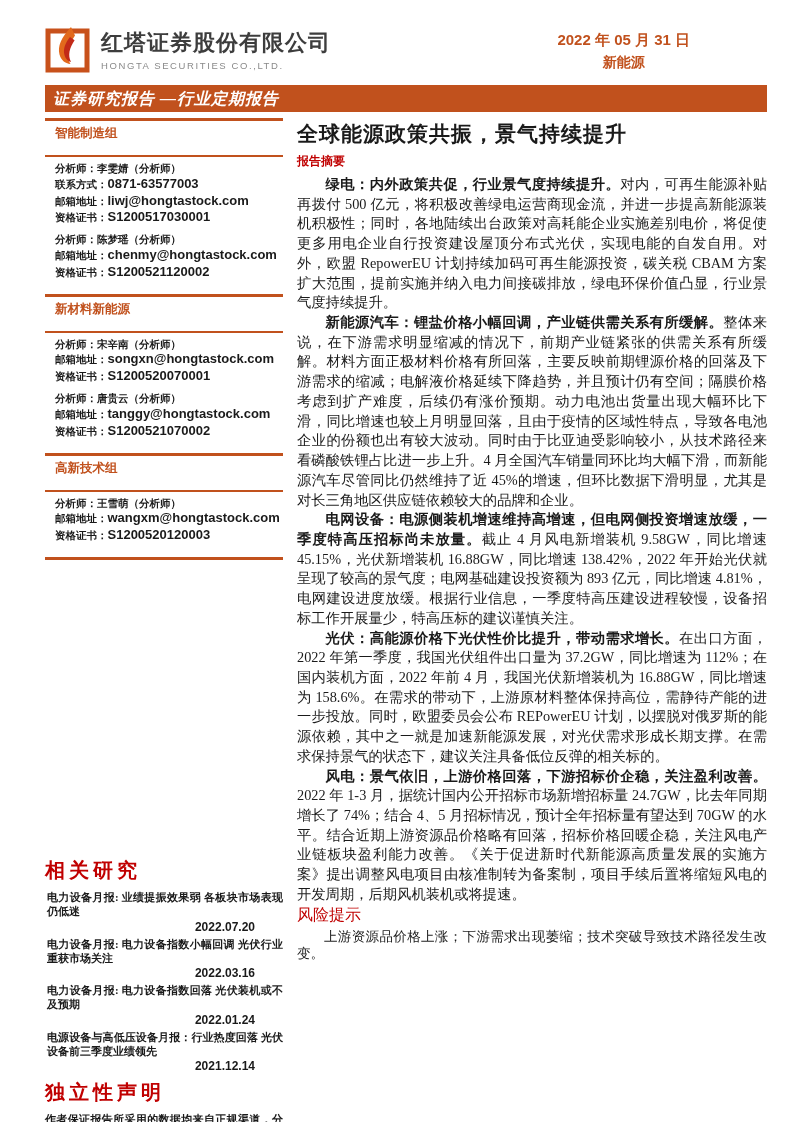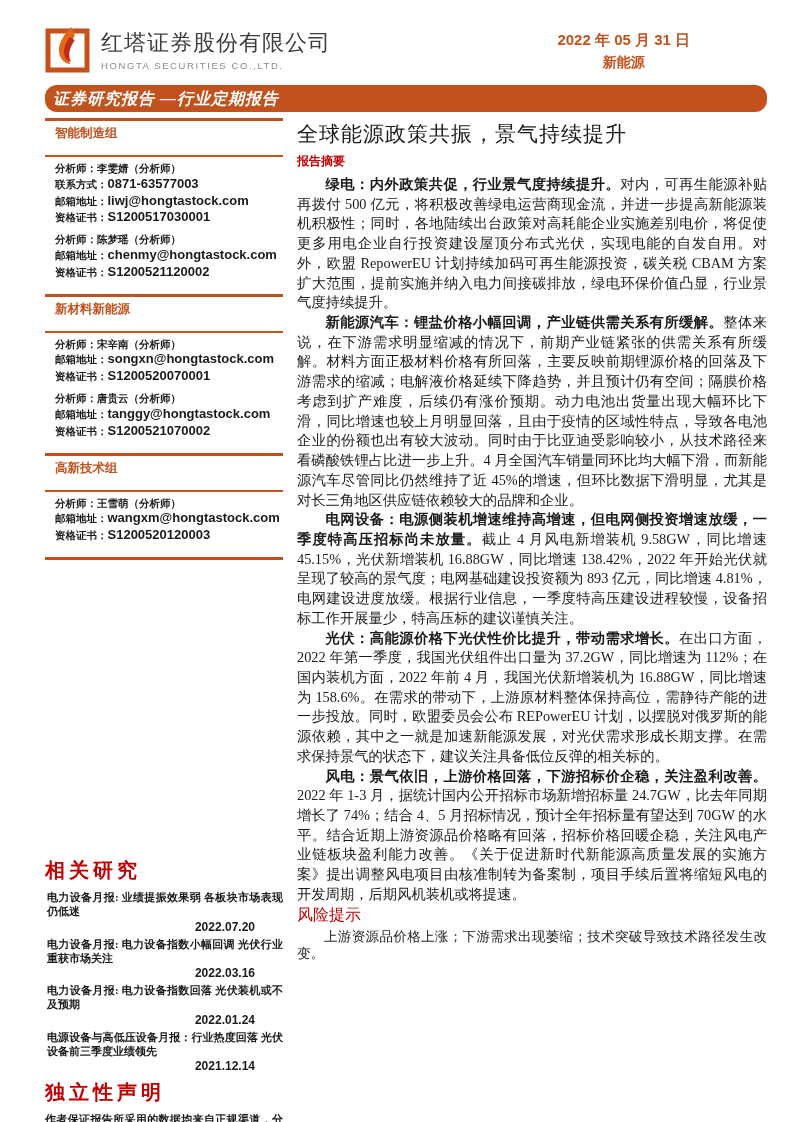--- a/index.html
+++ b/index.html
@@ -10,30 +10,30 @@
   *{box-sizing:border-box;margin:0;padding:0;}
   html,body{background:#fff;}
   .page{
     width:793px;height:1122px;background:#fff;overflow:hidden;position:relative;
     font-family:"Liberation Serif","DejaVu Serif",serif;color:var(--ink);
   }
   
   .header{display:flex;justify-content:space-between;align-items:flex-start;padding:25px 45px 0 45px;}
   .brand{display:flex;align-items:center;gap:8px;}
   .logo{width:48px;height:48px;flex-shrink:0;}
-  .brand-cn{font-size:22px;font-weight:normal;color:#3d3d3d;letter-spacing:1px;font-family:"Liberation Sans","DejaVu Sans",sans-serif;}
+  .brand-cn{font-size:22px;font-weight:bold;color:#3d3d3d;letter-spacing:1px;font-family:"Liberation Sans","DejaVu Sans",sans-serif;}
   .brand-en{font-size:9.5px;color:#8a8a8a;letter-spacing:1.6px;margin-top:2px;font-family:"Liberation Sans","DejaVu Sans",sans-serif;}
   .header-right{text-align:center;padding:6px 58px 0 0;}
   .hdr-date{color:var(--orange);font-weight:bold;font-size:15px;font-family:"Liberation Sans","DejaVu Sans",sans-serif;}
   .hdr-industry{color:var(--orange);font-weight:bold;font-size:14px;margin-top:4px;}
   
   .banner{
     margin:12px 26px 0 45px;background:var(--orange);color:#fff;
     font-size:16px;font-weight:bold;font-style:italic;
-    height:27px;line-height:27px;padding-left:8px;letter-spacing:1px;border-radius:12px;
+    height:27px;line-height:27px;padding-left:8px;letter-spacing:1px;
   }
   
   .columns{display:flex;gap:14px;margin:6px 26px 0 45px;}
   .sidebar{width:238px;flex-shrink:0;}
   .main{flex:1;min-width:0;}
   
   .group{border-top:3px solid var(--orange);}
   .group-name{
     color:var(--orange);font-weight:bold;font-size:12.5px;
     padding:4px 0 13px 10px;border-bottom:2.5px solid var(--orange);
@@ -48,21 +48,21 @@
   .side-h{color:var(--red);font-size:20px;font-weight:bold;letter-spacing:4px;margin-bottom:6px;}
   .rel-title{font-size:11px;font-weight:bold;line-height:1.3;text-align:justify;padding-left:2px;}
   .rel-date{
     font-family:"Liberation Sans","DejaVu Sans",sans-serif;
     font-size:12px;font-weight:bold;text-align:right;padding-right:28px;margin:1px 0 3px;
   }
   
   .independence{margin-top:6px;}
   .ind-body{font-size:11px;font-weight:bold;line-height:1.35;text-align:justify;margin-top:2px;}
   
-  .title{font-size:21px;font-weight:normal;letter-spacing:1px;margin:2px 0 5px;}
+  .title{font-size:21px;font-weight:bold;letter-spacing:1px;margin:2px 0 5px;}
   .summary-h{color:var(--red);font-size:12px;font-weight:bold;margin-bottom:5px;}
   .para{font-size:14.3px;line-height:1.38;text-align:justify;text-indent:2em;}
   .lead{font-weight:bold;}
   .risk-h{color:var(--red);font-size:16px;font-weight:normal;margin-top:0;margin-bottom:2px;}
   .risk-body{font-size:13.5px;line-height:1.32;}
 </style>
 </head>
 <body>
 
 <div class="page">

